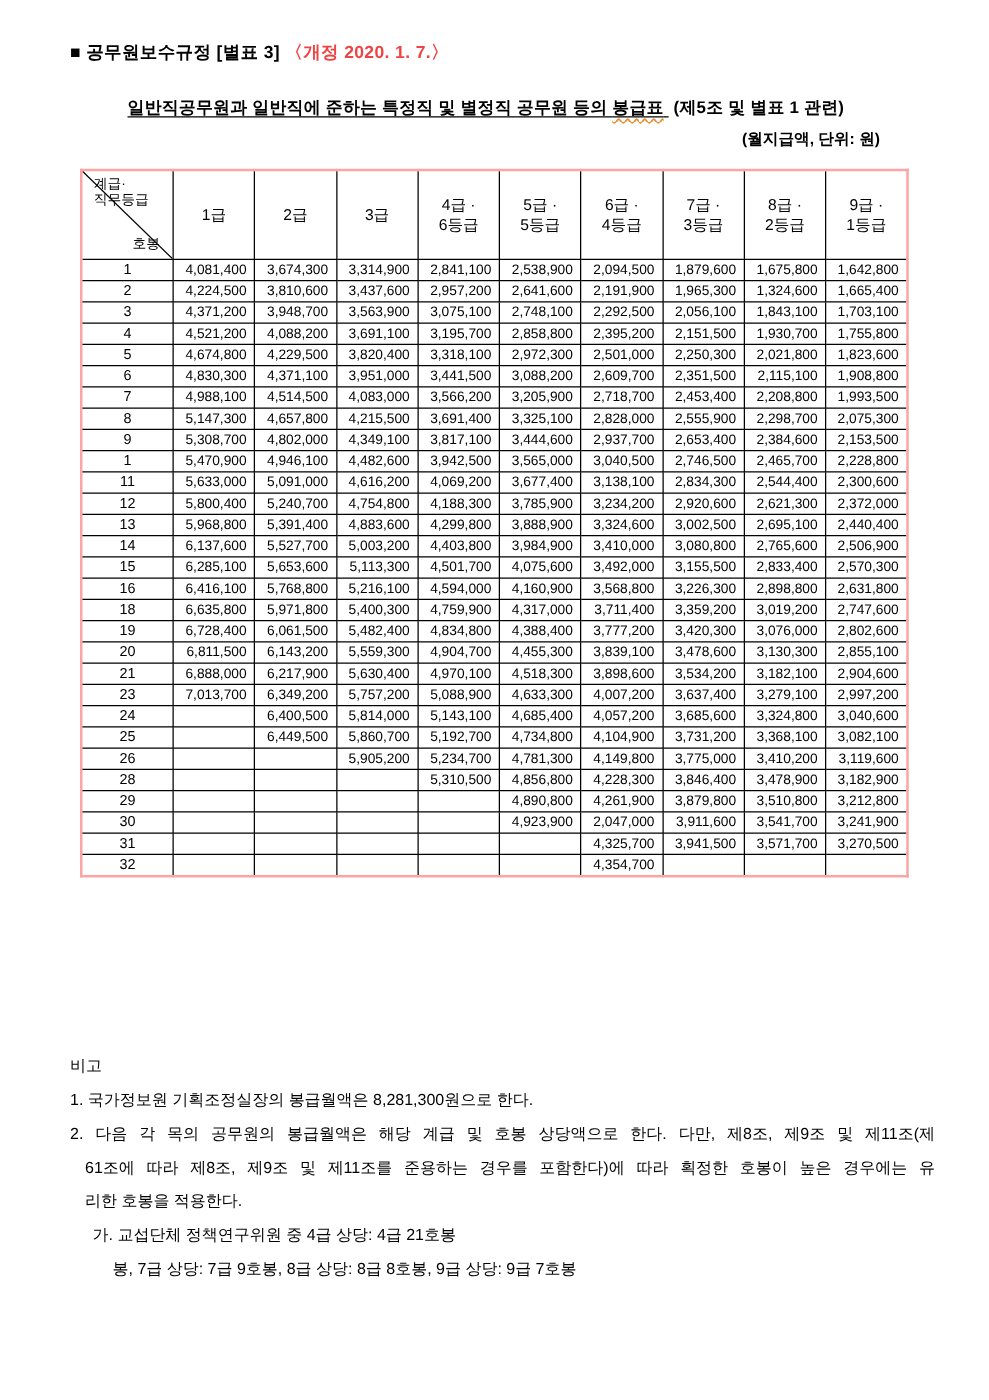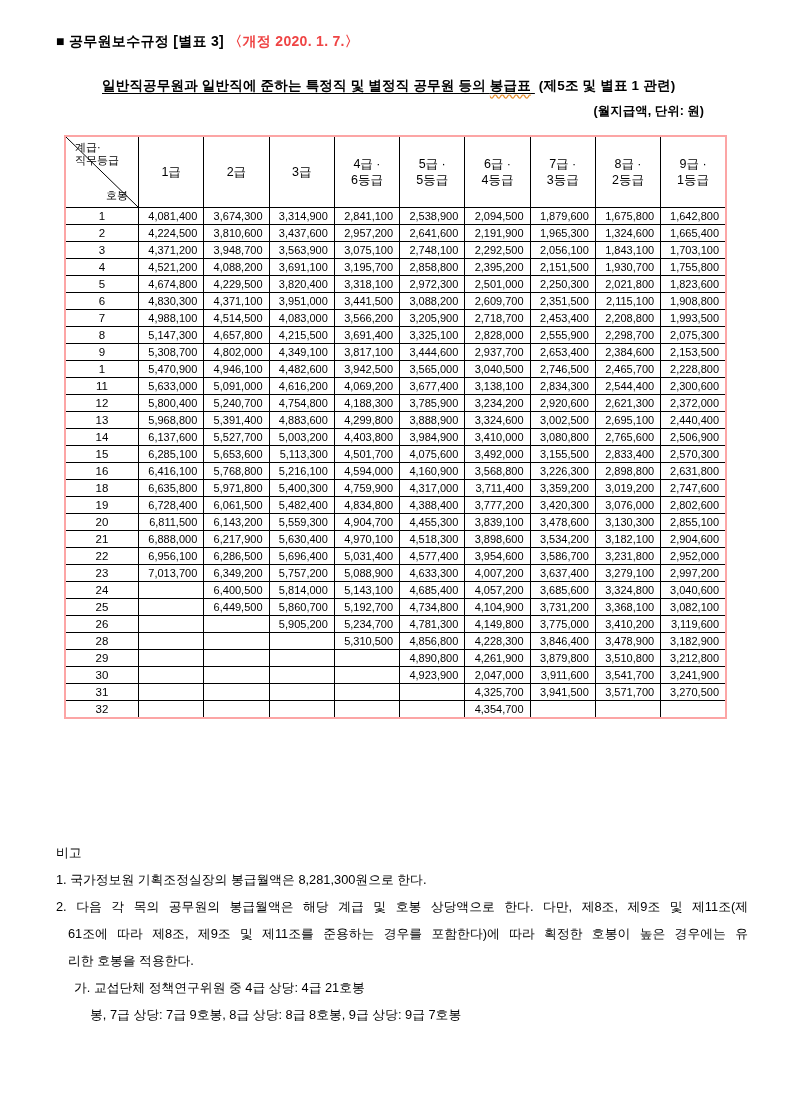--- a/index.html
+++ b/index.html
@@ -306,32 +306,20 @@
         <td>6,217,900</td>
         <td>5,630,400</td>
         <td>4,970,100</td>
         <td>4,518,300</td>
         <td>3,898,600</td>
         <td>3,534,200</td>
         <td>3,182,100</td>
         <td>2,904,600</td>
       </tr>
       <tr>
-        <td class="rowlabel">22</td>
-        <td>6,956,100</td>
-        <td>6,286,500</td>
-        <td>5,696,400</td>
-        <td>5,031,400</td>
-        <td>4,577,400</td>
-        <td>3,954,600</td>
-        <td>3,586,700</td>
-        <td>3,231,800</td>
-        <td>2,952,000</td>
-      </tr>
-      <tr>
         <td class="rowlabel">23</td>
         <td>7,013,700</td>
         <td>6,349,200</td>
         <td>5,757,200</td>
         <td>5,088,900</td>
         <td>4,633,300</td>
         <td>4,007,200</td>
         <td>3,637,400</td>
         <td>3,279,100</td>
         <td>2,997,200</td>

